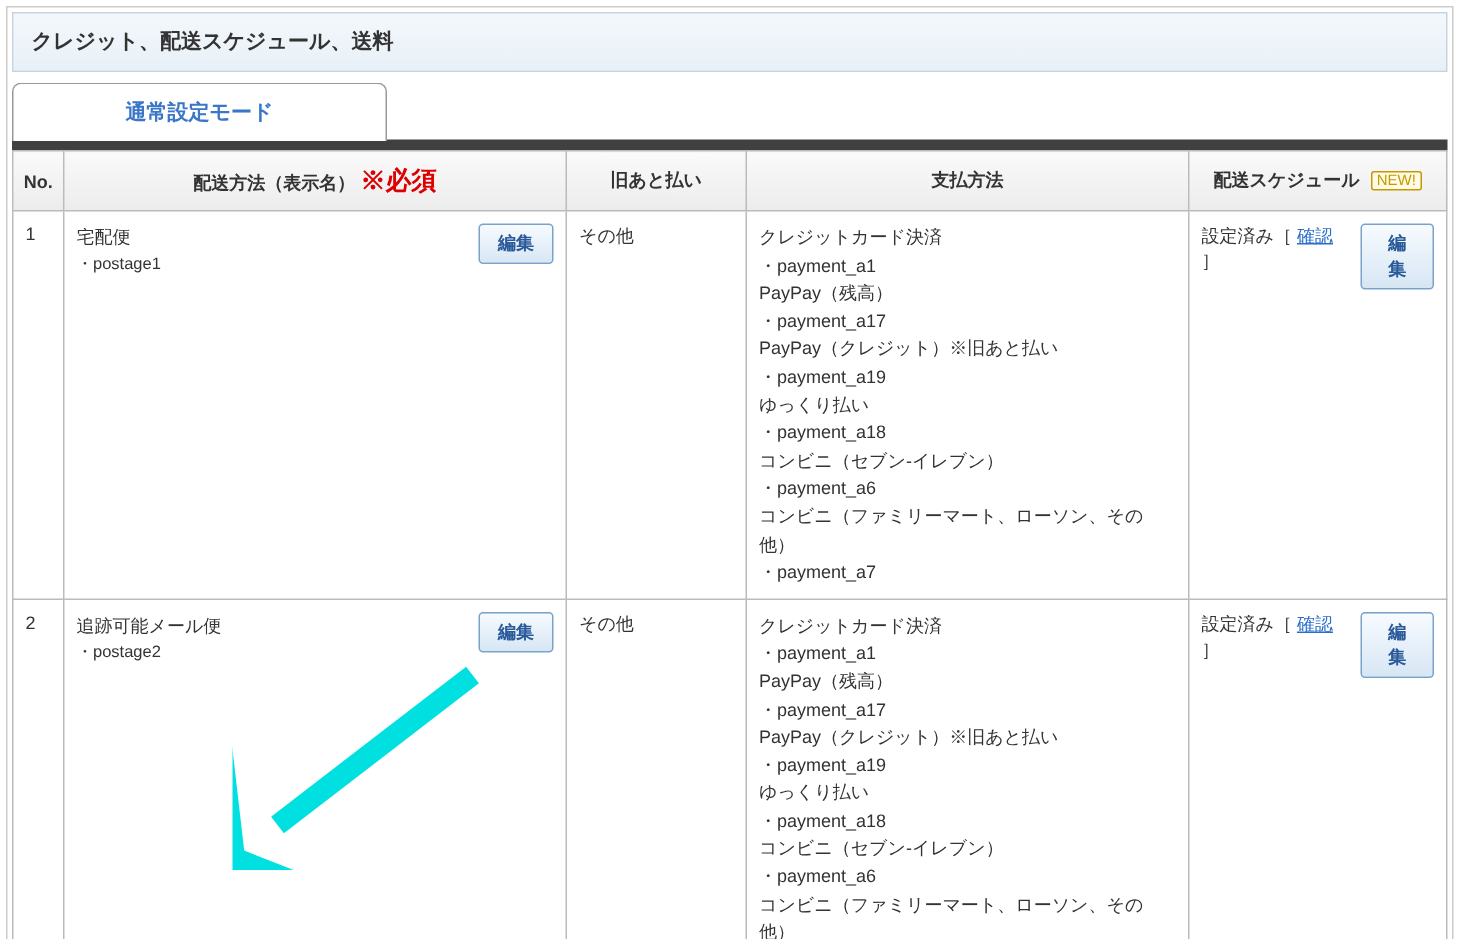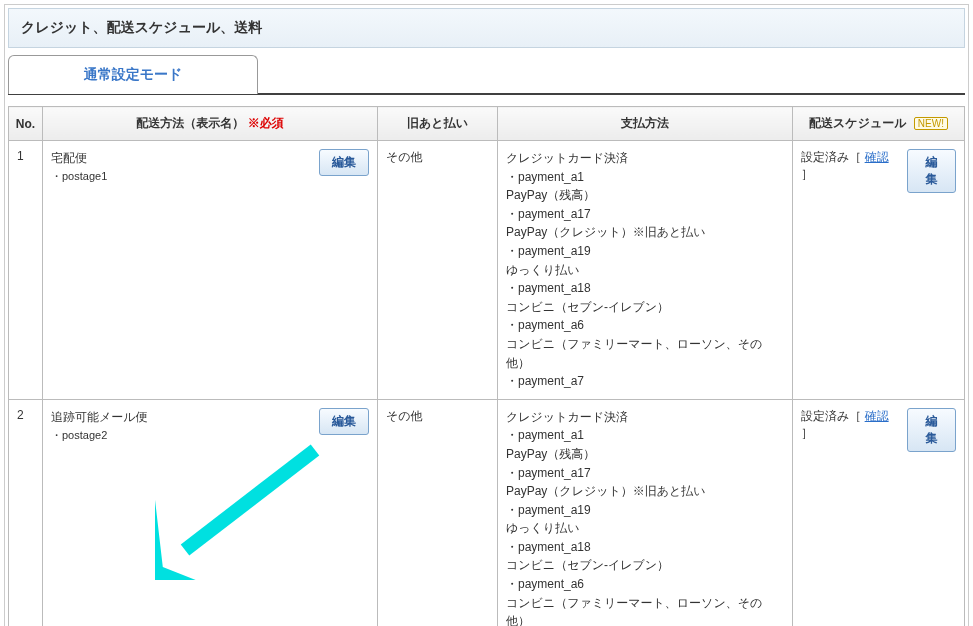--- a/index.html
+++ b/index.html
@@ -1,32 +1,32 @@
 <!DOCTYPE html>
 <html><head>
   <meta charset="utf-8">
   <style>
     * { box-sizing: border-box; margin: 0; padding: 0; }
     body { font-family: "MS PGothic", "Hiragino Kaku Gothic Pro", sans-serif; font-size: 12px; background: #fff; padding: 4px; color: #333; }
     .page-wrap { border: 1px solid #ccc; padding: 3px; }
     .header-bar { background: linear-gradient(#f3f8fc, #e8f0f7); border: 1px solid #c5d4e0; padding: 10px 12px; margin-bottom: 6px; }
     .header-bar h2 { font-size: 14px; font-weight: bold; color: #333; }
-    .tabs-row { display: flex; align-items: flex-end; border-bottom: 2px solid #404040; margin-bottom: 11px; }
+    .tabs-row { display: flex; align-items: flex-end; border-bottom: 7px solid #404040; margin-bottom: 0; }
     .tab { border: 1px solid #999; border-bottom: none; border-radius: 6px 6px 0 0; padding: 10px 0; width: 250px; text-align: center; font-size: 14px; background: #fff; cursor: pointer; position: relative; }
     .tab.active { color: #3a77c8; font-weight: bold; background: #fff; top: 1px; }
     .tab.inactive { color: #666; background: #f5f5f5; }
     table.main { width: 100%; border-collapse: collapse; }
     table.main th { background: linear-gradient(#fafafa, #ececec); border: 1px solid #bbb; padding: 8px 6px; font-size: 12px; font-weight: bold; text-align: center; vertical-align: middle; }
     table.main td { border: 1px solid #bbb; padding: 8px; vertical-align: top; font-size: 12px; }
     .col-no { width: 34px; text-align: left; }
     .col-method { width: 335px; }
     .col-company { width: 120px; }
     .col-payment { width: 295px; }
     .col-schedule { width: auto; }
-    .required { color: #d00; font-size: 12px; font-weight: bold; }
+    .required { color: #d00; font-size: 17px; font-weight: bold; }
     .new-badge { display: inline-block; color: #c49a00; font-size: 10px; font-weight: normal; border: 1px solid #c49a00; border-radius: 2px; padding: 0 3px; margin-left: 4px; vertical-align: middle; background: #fffbe6; }
     .btn { display: inline-block; background: linear-gradient(#f7fbff, #d7e6f4); border: 1px solid #7aa3cc; border-radius: 3px; padding: 4px 12px; color: #2a5a9a; font-size: 12px; cursor: pointer; font-weight: bold; }
     .method-cell { display: flex; align-items: flex-start; }
     .method-text { flex: 1; line-height: 1.6; }
     .sub-code { color: #333; font-size: 11px; }
     .payment-list { line-height: 1.55; }
     .schedule-cell { display: flex; justify-content: space-between; align-items: flex-start; gap: 8px; }
     .confirm-link { color: #2a6ec9; text-decoration: underline; cursor: pointer; }
     .page-wrap { position: relative; }
     svg.arrow { position: absolute; left: 150px; top: 435px; width: 180px; height: 140px; }

